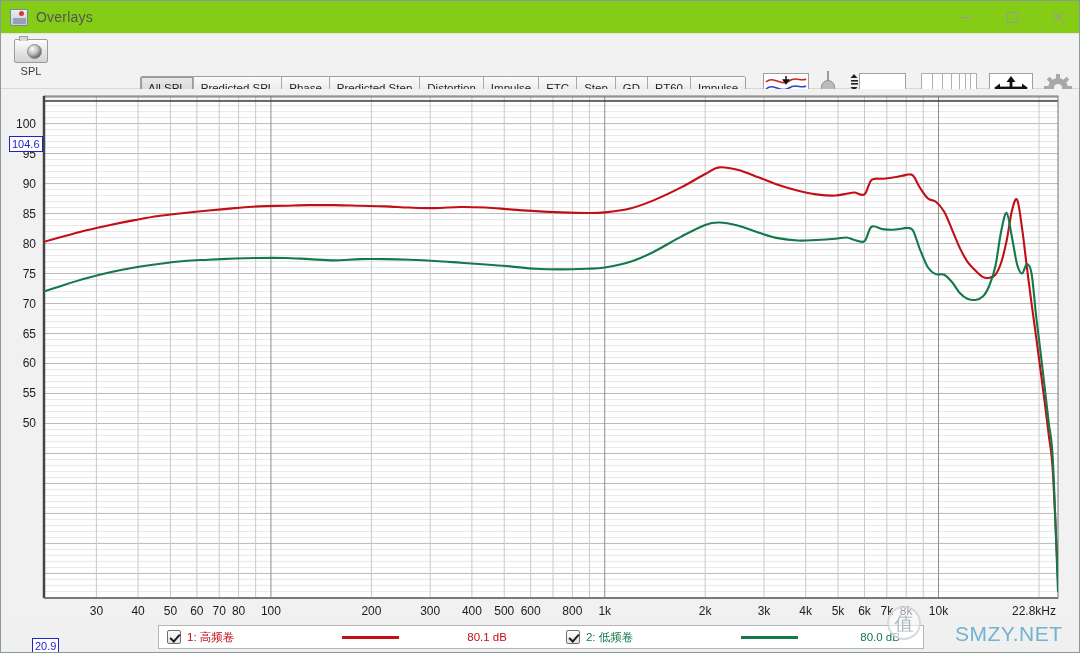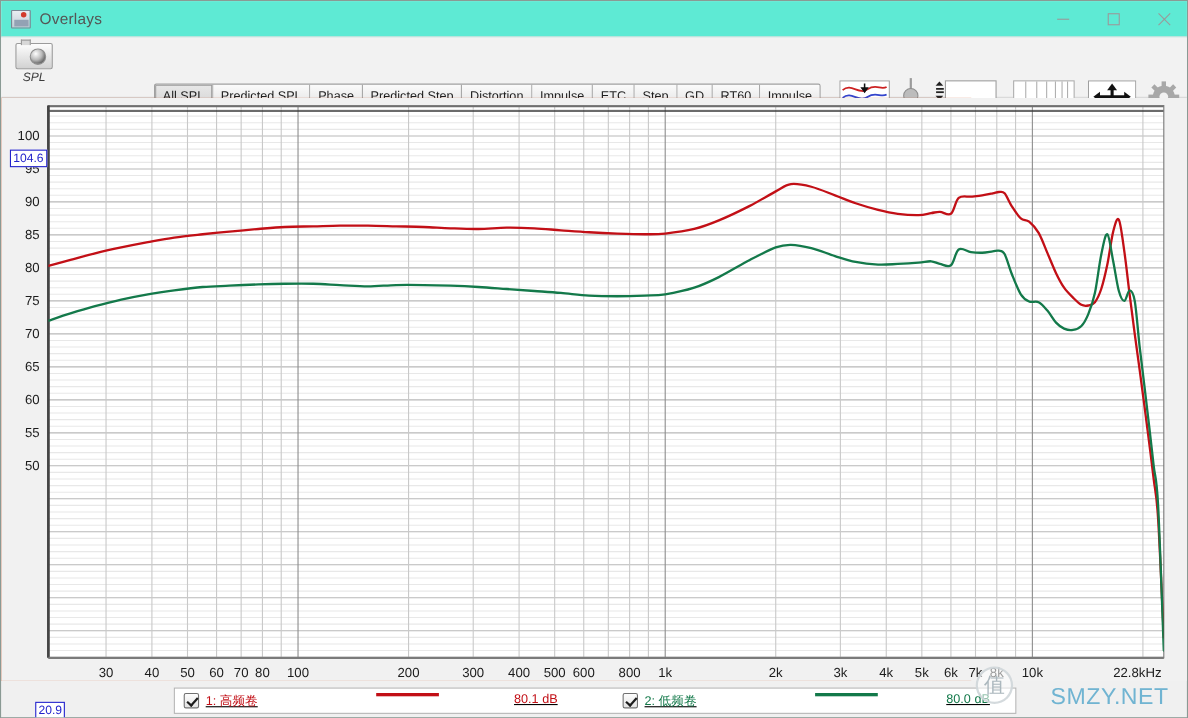--- a/index.html
+++ b/index.html
@@ -15,21 +15,21 @@
     width: 1080px; height: 653px;
     background: #f0f0f0;
     border: 1px solid #8a9a94;
     overflow: hidden;
   }
 
   
   .titlebar {
     position: absolute; left: 0; top: 0;
     width: 1080px; height: 33px;
-    background: #5eead4;
+    background: #84cc16;
     display: flex; align-items: center;
     border-bottom: 1px solid #e2e2e2;
   }
   .title-icon {
     width: 18px; height: 17px;
     margin-left: 9px; margin-right: 8px;
     position: relative;
     background: linear-gradient(#e9edf2, #c3ccd6);
     border: 1px solid #7b8794;
     border-radius: 1px;
@@ -89,21 +89,21 @@
     width: 15px; height: 15px; border-radius: 50%;
     background: radial-gradient(circle at 35% 30%, #fefefe 0%, #b9b9b9 45%, #6f6f6f 72%, #2e2e2e 100%);
     border: 1px solid #8d8d8d;
   }
   .cam .vf {
     position: absolute; left: 4px; top: -4px;
     width: 9px; height: 5px;
     background: #d8d8d8; border: 1px solid #9b9b9b;
     border-bottom: none;
   }
-  .cap-label { font-size: 11px; color: #3c3c3c; margin-top: 2px; font-style: italic; }
+  .cap-label { font-size: 11px; color: #3c3c3c; margin-top: 2px; }
 
   .tabs {
     position: absolute; left: 139px; top: 42px;
     display: flex; height: 23px;
     border: 1px solid #a0a0a0;
     background: #e7e7e7;
     border-radius: 2px;
     overflow: hidden;
   }
   .tab {
@@ -172,21 +172,21 @@
   #xbadge { left: 31px; top: 597px; }
 
   
   .legend {
     position: absolute; left: 157px; top: 624px;
     width: 766px; height: 24px;
     background: #ffffff;
     border: 1px solid #b5b5b5;
     display: flex; align-items: center;
   }
-  .leg-item { display: flex; align-items: flex-start; height: 14px; text-decoration: underline; }
+  .leg-item { display: flex; align-items: center; height: 14px; }
   .cbx {
     width: 14px; height: 14px; margin: 0 6px 0 8px;
     background: linear-gradient(#fdfdfd,#e4e4e4);
     border: 1px solid #707070; border-radius: 2px;
     position: relative;
   }
   .cbx:after {
     content: ""; position: absolute; left: 4px; top: 1px;
     width: 4px; height: 8px;
     border: solid #1c1c1c; border-width: 0 2px 2px 0;

